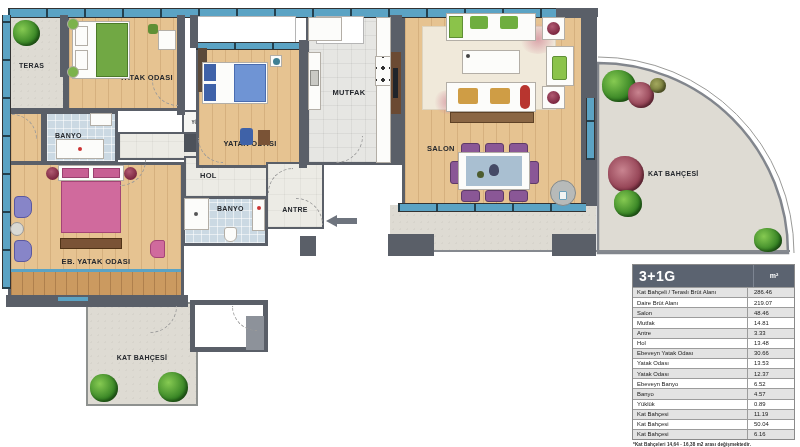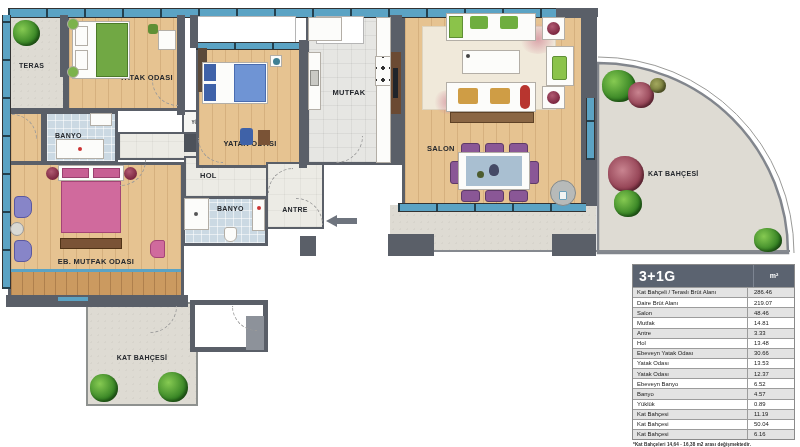--- a/index.html
+++ b/index.html
@@ -55,21 +55,21 @@
     <span class="rlabel" style="left:8px;top:44px;font-size:7px;">TERAS</span>
   </div>
   <div class="room wood" style="left:66px;top:15px;width:114px;height:96px;">
     <span class="rlabel" style="right:4px;bottom:26px;">YATAK ODASI</span>
   </div>
   <div class="room wood" style="left:8px;top:111px;width:36px;height:53px;"></div>
   <div class="room tile-bath" style="left:44px;top:111px;width:74px;height:53px;">
     <span class="rlabel" style="left:8px;top:18px;font-size:7px;">BANYO</span>
   </div>
   <div class="room wood" style="left:8px;top:162px;width:176px;height:136px;">
-    <span class="rlabel" style="left:0;top:92px;width:100%;text-align:center;">EB. MUTFAK ODASI</span>
+    <span class="rlabel" style="left:0;top:92px;width:100%;text-align:center;">EB. YATAK ODASI</span>
   </div>
   <div class="abs wood-dark" style="left:11px;top:272px;width:170px;height:23px;"></div>
   <div class="abs" style="left:11px;top:269px;width:170px;height:3px;background:#5ba3c4;"></div>
 
   <div class="room tile-hall" style="left:118px;top:132px;width:102px;height:28px;border-width:2px;"></div>
   <div class="room tile-hall" style="left:184px;top:156px;width:126px;height:42px;border-width:2px;">
     <span class="rlabel" style="left:14px;top:13px;">HOL</span>
   </div>
 
   <div class="room" style="left:182px;top:110px;width:38px;height:24px;background:#f5f5f2;border-width:2px;">

